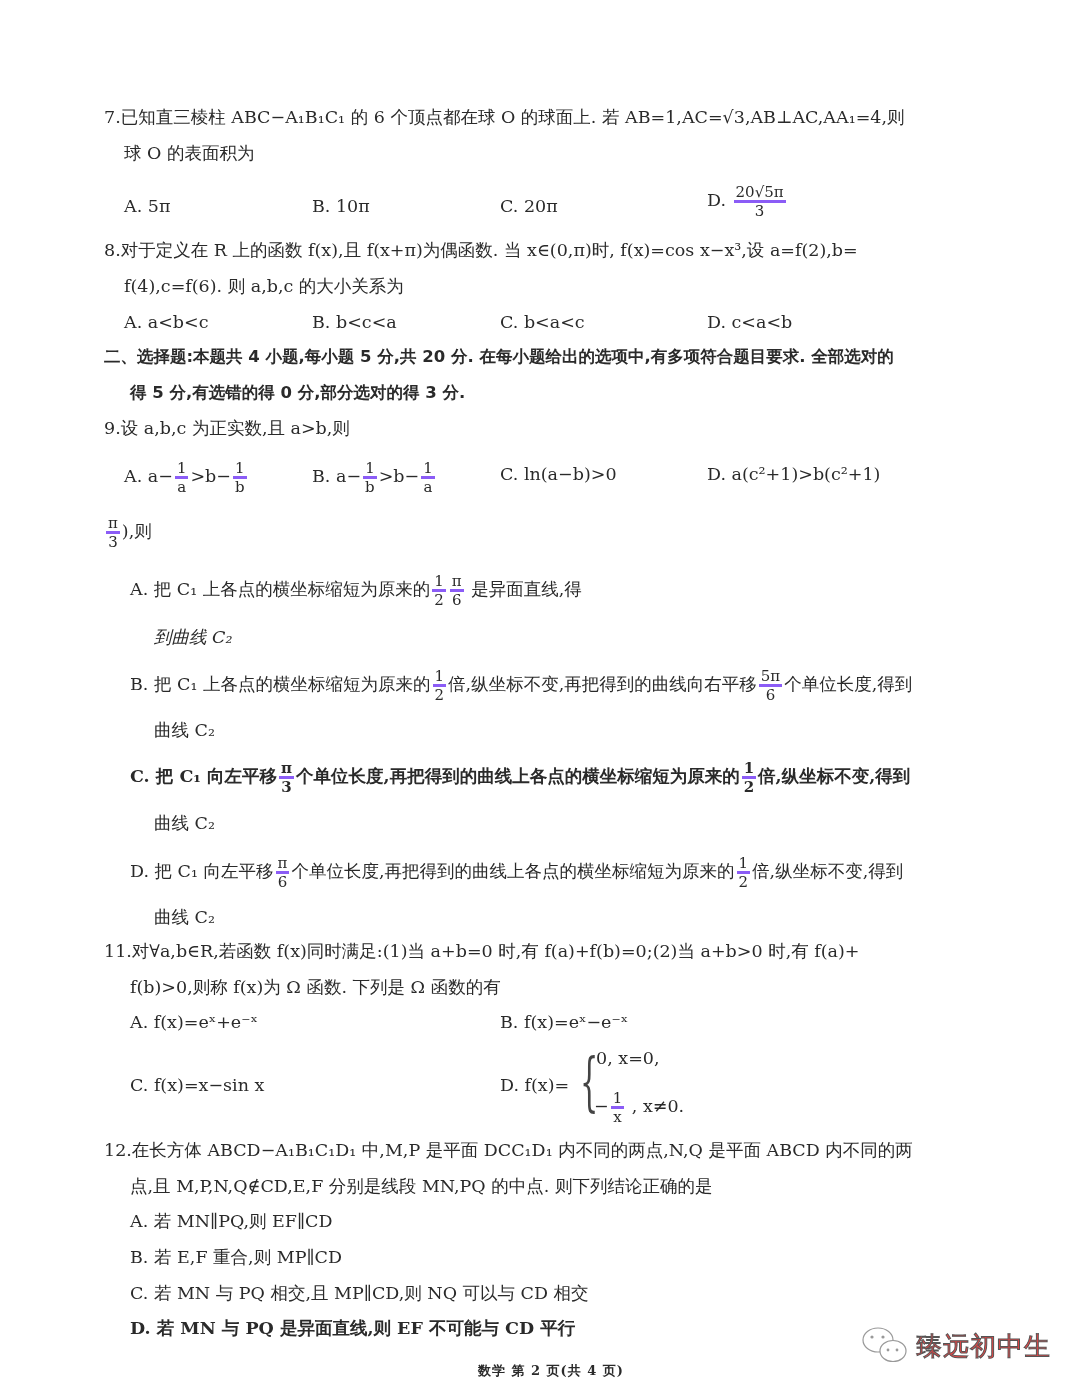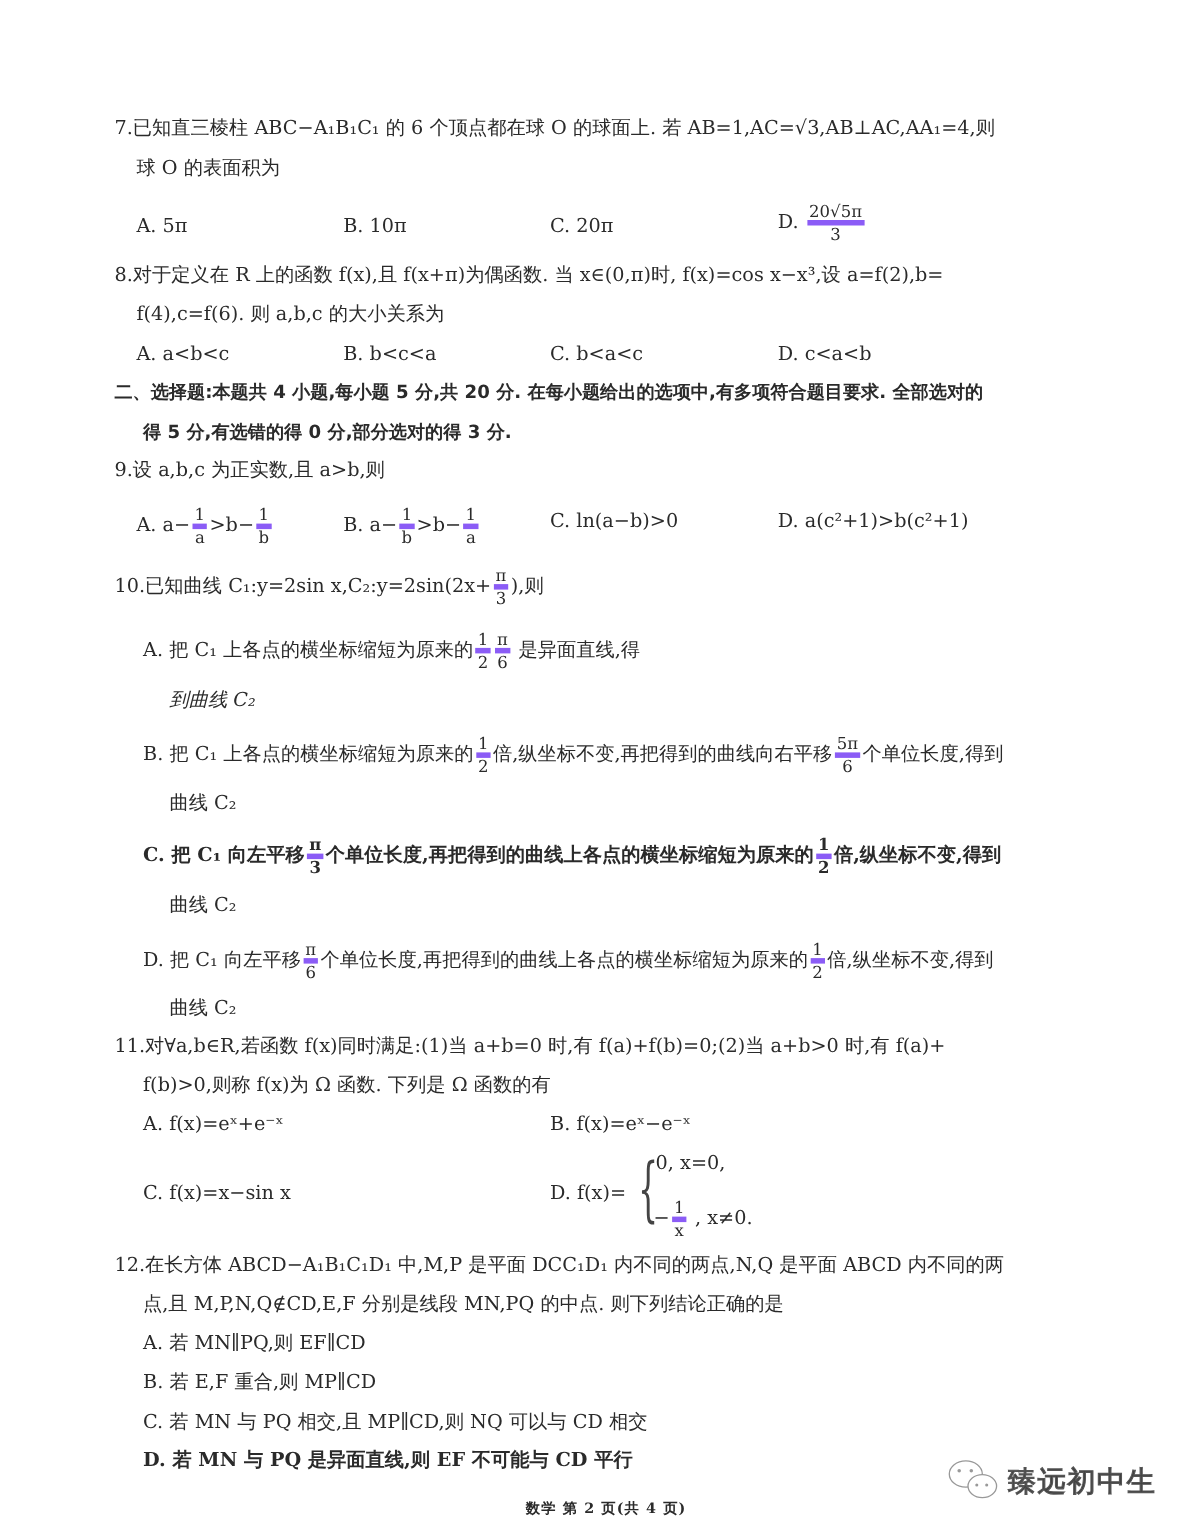--- a/index.html
+++ b/index.html
@@ -1,26 +1,26 @@
 <!DOCTYPE html>
 <html><head>
 <meta charset="utf-8">
 <style>
   html, body { margin:0; padding:0; background:#ffffff; }
   body { width:1080px; height:1395px; position:relative; overflow:hidden;
          font-family:"DejaVu Serif","Liberation Serif",serif; color:#2a2a2a; }
   .line { position:absolute; left:0; white-space:nowrap; font-size:17.5px; line-height:24px; }
   .frac { display:inline-flex; flex-direction:column; align-items:center; vertical-align:middle;
           font-size:15px; line-height:16px; margin:0 2px; }
-  .frac .num { border-bottom:5px solid #8b5cf6; padding:0 2px; }
+  .frac .num { border-bottom:3px solid #8b5cf6; padding:0 2px; }
   .frac .den { padding:0 2px; }
   .section { font-family:"DejaVu Sans",sans-serif; font-weight:bold; font-size:16.5px; }
   .footer { position:absolute; left:478px; top:1362px; font-size:13px; font-weight:bold; letter-spacing:1px;text-align:center; }
   .wm { position:absolute; left:860px; top:1325px; display:flex; align-items:center; gap:6px; }
-  .wm-text { font-family:"DejaVu Sans",sans-serif; font-size:26px; color:#404040;
+  .wm-text { font-family:"DejaVu Sans",sans-serif; font-size:26px; color:#ef4444;
              -webkit-text-stroke:1px #555; letter-spacing:1px; }
 </style>
 </head>
 <body>
 
 <div class="line" style="left:104px;top:105px;">7.已知直三棱柱 ABC−A₁B₁C₁ 的 6 个顶点都在球 O 的球面上. 若 AB=1,AC=√3,AB⊥AC,AA₁=4,则</div>
 <div class="line" style="left:124px;top:141px;">球 O 的表面积为</div>
 <div class="line" style="left:124px;top:194px;">A. 5π</div>
 <div class="line" style="left:312px;top:194px;">B. 10π</div>
 <div class="line" style="left:500px;top:194px;">C. 20π</div>
@@ -58,21 +58,21 @@
       <span class="den">b</span>
     </span><span>&gt;b−</span><span class="frac">
       <span class="num">1</span>
       <span class="den">a</span>
     </span>
 </div>
 <div class="line" style="left:500px;top:462px;">C. ln(a−b)&gt;0</div>
 <div class="line" style="left:707px;top:462px;">D. a(c²+1)&gt;b(c²+1)</div>
 
 <div class="line" style="left:104px;top:515px;">
-  <span>10.已知曲线 C₁:y=2sin x,C₂:y=2sin(2x+</span><span class="frac">
+  <span class="frac">
       <span class="num">π</span>
       <span class="den">3</span>
     </span><span>),则</span>
 </div>
 
 <div class="line" style="left:130px;top:573px;">
   <span>A. 把 C₁ 上各点的横坐标缩短为原来的</span><span class="frac">
       <span class="num">1</span>
       <span class="den">2</span>
     </span><span class="frac">

